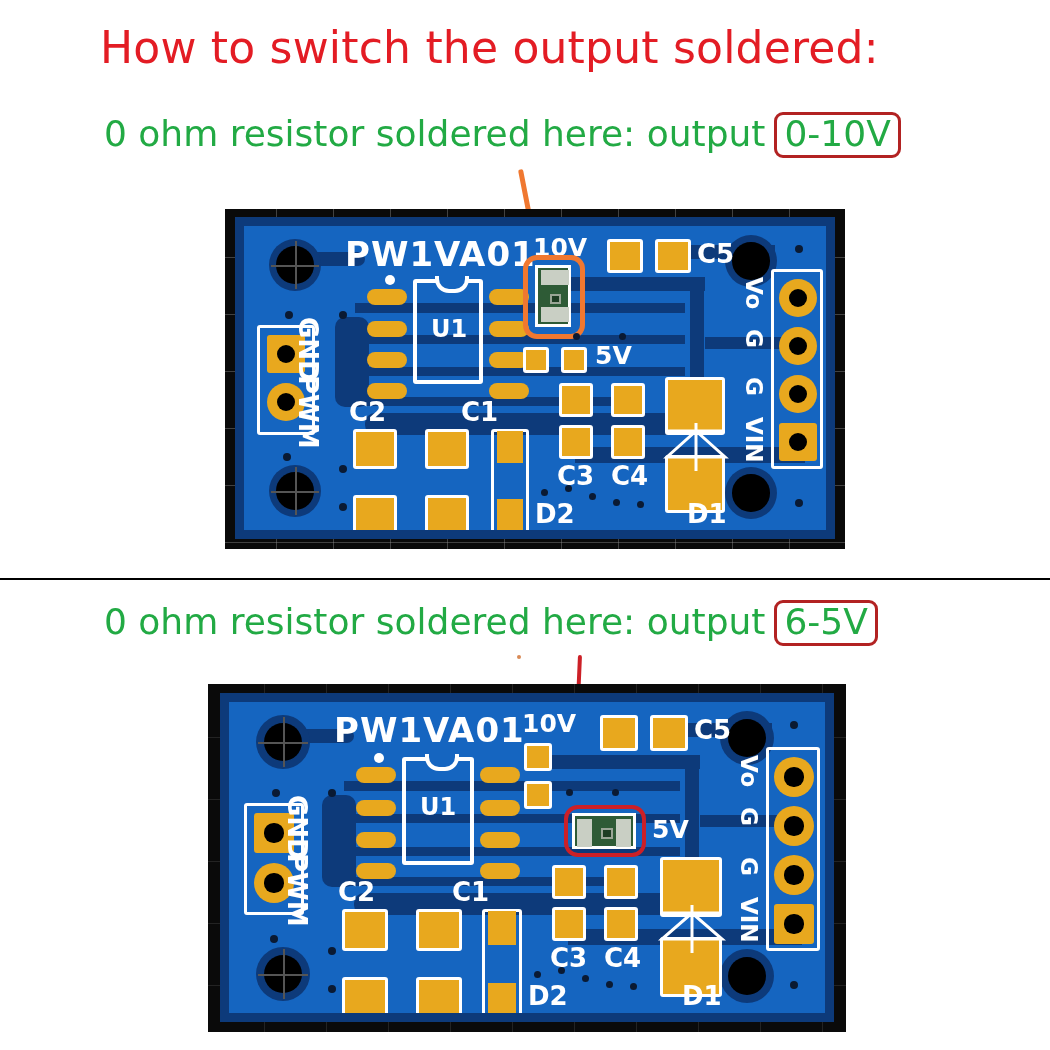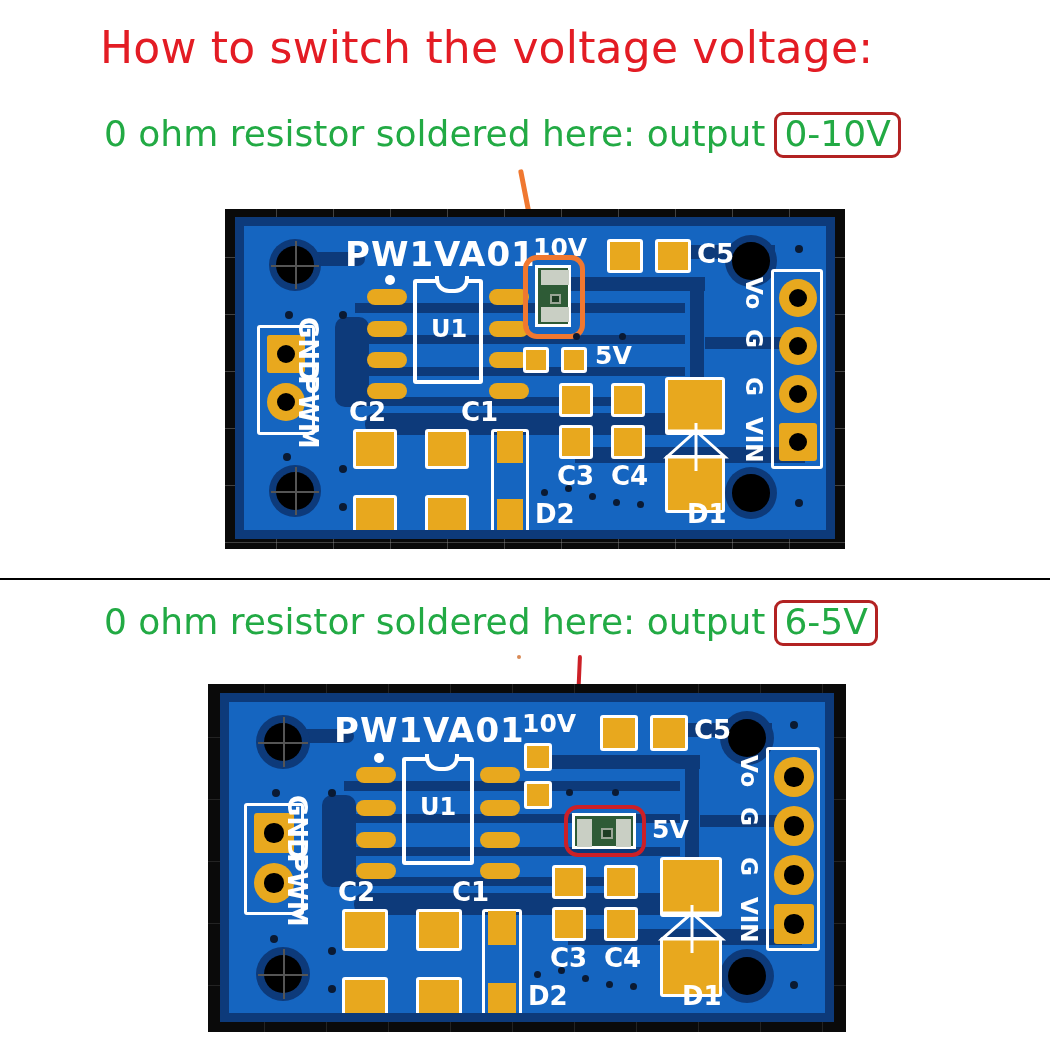--- a/index.html
+++ b/index.html
@@ -89,21 +89,21 @@
   .hl{position:absolute;box-sizing:border-box;border-radius:14px;}
   .hl-orange{border:5px solid #f07830;}
   .hl-red{border:4px solid #cc2027;}
 
   
   .diode{position:absolute;}
 </style>
 </head>
 <body>
 
-<div class="title">How to switch the voltage voltage:</div>
+<div class="title">How to switch the output soldered:</div>
 
 <div class="caption cap1">
   <span class="lead">0 ohm resistor soldered here: output</span><span class="boxval">0-10V</span>
 </div>
 
 <div class="pointer ptr-orange"></div>
 
 <div class="board-wrap bw1">
   <div class="gridbg"></div>
   <div class="pcb pcb1">

